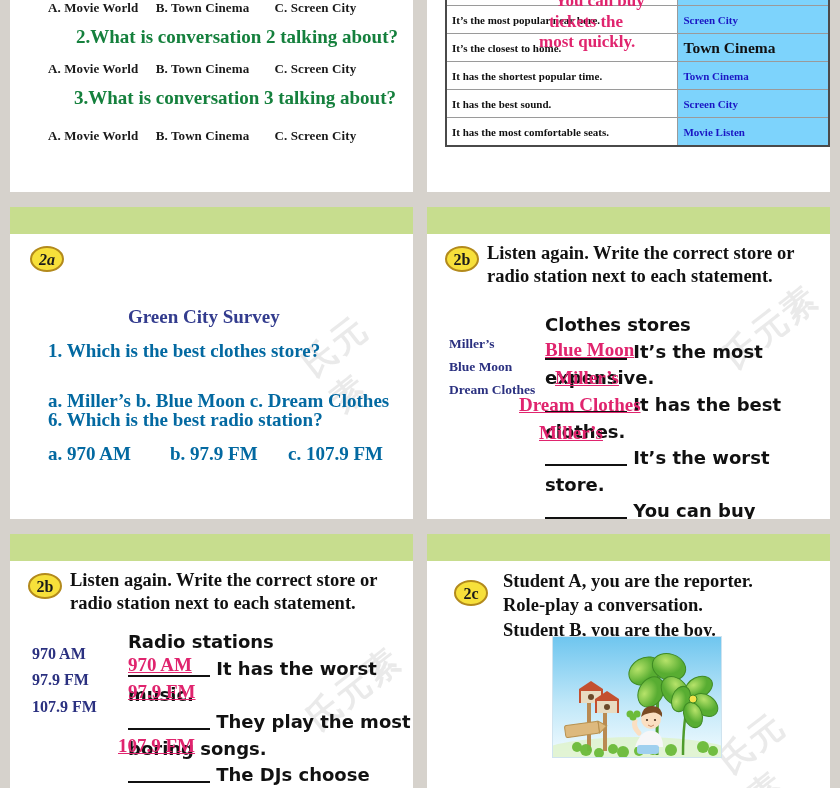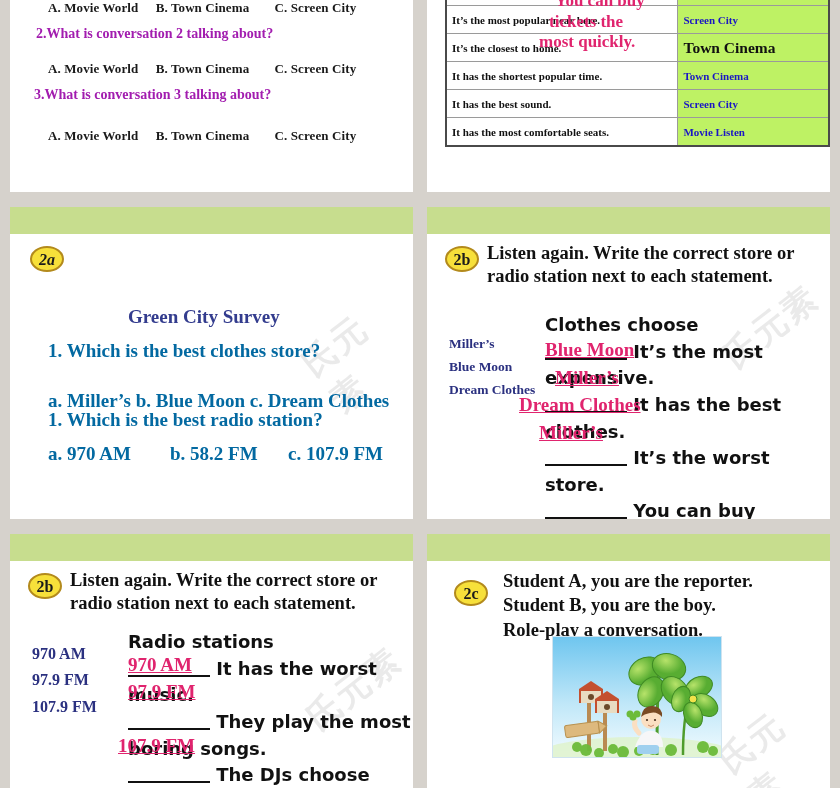--- a/index.html
+++ b/index.html
@@ -61,45 +61,46 @@
     position:absolute;
     font-size:13px;
     font-weight:bold;
     color:#1a1a1a;
     white-space:nowrap;
     letter-spacing:.1px;
   }
   .opts span{display:inline-block;}
   .q-blue{
     position:absolute;
-    font-size:14px;
-    font-weight:bold;
-    color:#a21caf;
-    white-space:nowrap;
+    font-size:19px;
+    font-weight:bold;
+    color:#15803d;
+    white-space:nowrap;
+    margin-left:40px;
   }
 
   
   table.cmp{
     position:absolute;
     border-collapse:collapse;
     table-layout:fixed;
     border:2px solid #4a4a4a;
     background:#fff;
   }
   table.cmp td{
     border:1px solid #9a9a9a;
     padding:2px 5px;
     font-size:11px;
     font-weight:bold;
     vertical-align:middle;
     height:23px;
     font-family:"Liberation Serif", serif;
   }
   td.c-stmt{width:240px;color:#111;background:#fff;}
-  td.c-ans{width:150px;background:#bef264;font-size:17px;}
+  td.c-ans{width:150px;background:#7dd3fc;font-size:17px;}
   td.c-ans.blue{color:#1a16c4;}
   td.c-ans.dark{color:#111;font-size:15.5px;}
 
   
   .pink{
     position:absolute;
     color:#e0246e;
     font-weight:bold;
     font-family:"Liberation Serif", serif;
     white-space:nowrap;
@@ -245,23 +246,23 @@
 
       <div class="wm" style="left:300px;top:75px;">氏元素</div>
 
       <div class="badge" style="left:20px;top:12px;font-style:italic;">2a</div>
 
       <div class="survey-title" style="left:118px;top:72px;">Green City Survey</div>
 
       <div class="survey-line" style="left:38px;top:106px;">1. Which is the best clothes store?</div>
       <div class="survey-line" style="left:38px;top:156px;">a. Miller’s  b. Blue Moon  c. Dream Clothes</div>
 
-      <div class="survey-line" style="left:38px;top:175px;">1. Which is the best radio station?</div>
+      <div class="survey-line" style="left:38px;top:175px;">6. Which is the best radio station?</div>
       <div class="survey-line" style="left:38px;top:209px;">a. 970 AM</div>
-      <div class="survey-line" style="left:160px;top:209px;">b. 58.2 FM</div>
+      <div class="survey-line" style="left:160px;top:209px;">b. 97.9 FM</div>
       <div class="survey-line" style="left:278px;top:209px;">c. 107.9 FM</div>
 
     </div>
   </div>
 
   <div class="panel col-r row-2">
     <div class="greenbar"></div>
     <div class="body-area">
 
       <div class="wm" style="left:290px;top:70px;">氏元素</div>
@@ -269,21 +270,21 @@
       <div class="badge" style="left:18px;top:12px;">2b</div>
       <div class="instr" style="left:60px;top:8px;width:340px;">Listen again. Write the correct store or radio station next to each statement.</div>
 
       <div class="bank" style="left:22px;top:98px;">
         <div>Miller’s</div>
         <div>Blue Moon</div>
         <div>Dream Clothes</div>
       </div>
 
       <div class="stmts" style="left:118px;top:78px;width:280px;">
-        <div class="grp-head">Clothes choose</div>
+        <div class="grp-head">Clothes stores</div>
         <div><span class="blank"></span> <span>It’s the most expensive.</span></div>
         <div><span class="blank"></span> <span>It has the best clothes.</span></div>
         <div><span class="blank"></span> <span>It’s the worst store.</span></div>
         <div><span class="blank"></span> <span>You can buy clothes the most cheaply</span></div>
       </div>
 
       <div class="pink u" style="left:118px;top:105px;font-size:19px;">Blue Moon</div>
       <div class="pink u" style="left:128px;top:133px;font-size:19px;">Miller’s</div>
       <div class="pink u" style="left:92px;top:160px;font-size:19px;">Dream Clothes</div>
       <div class="pink u" style="left:112px;top:188px;font-size:19px;">Miller’s</div>
@@ -323,22 +324,22 @@
 
   <div class="panel col-r row-3">
     <div class="greenbar"></div>
     <div class="body-area">
 
       <div class="wm" style="left:300px;top:145px;">氏元素</div>
 
       <div class="badge" style="left:27px;top:19px;">2c</div>
       <div class="instr" style="left:76px;top:8px;width:320px;line-height:1.32;">
         <div>Student A, you are the reporter.</div>
+        <div>Role-play a conversation.</div>
         <div>Student B, you are the boy.</div>
-        <div>Role-play a conversation.</div>
       </div>
 
       <div class="illus" style="left:125px;top:75px;width:168px;height:120px;">
         <svg viewBox="0 0 168 120" width="168" height="120">
           <defs>
             <linearGradient id="sky" x1="0" y1="0" x2="0" y2="1">
               <stop offset="0%" stop-color="#6fc6ef"></stop>
               <stop offset="55%" stop-color="#bfe7f8"></stop>
               <stop offset="100%" stop-color="#f2fbff"></stop>
             </linearGradient>

